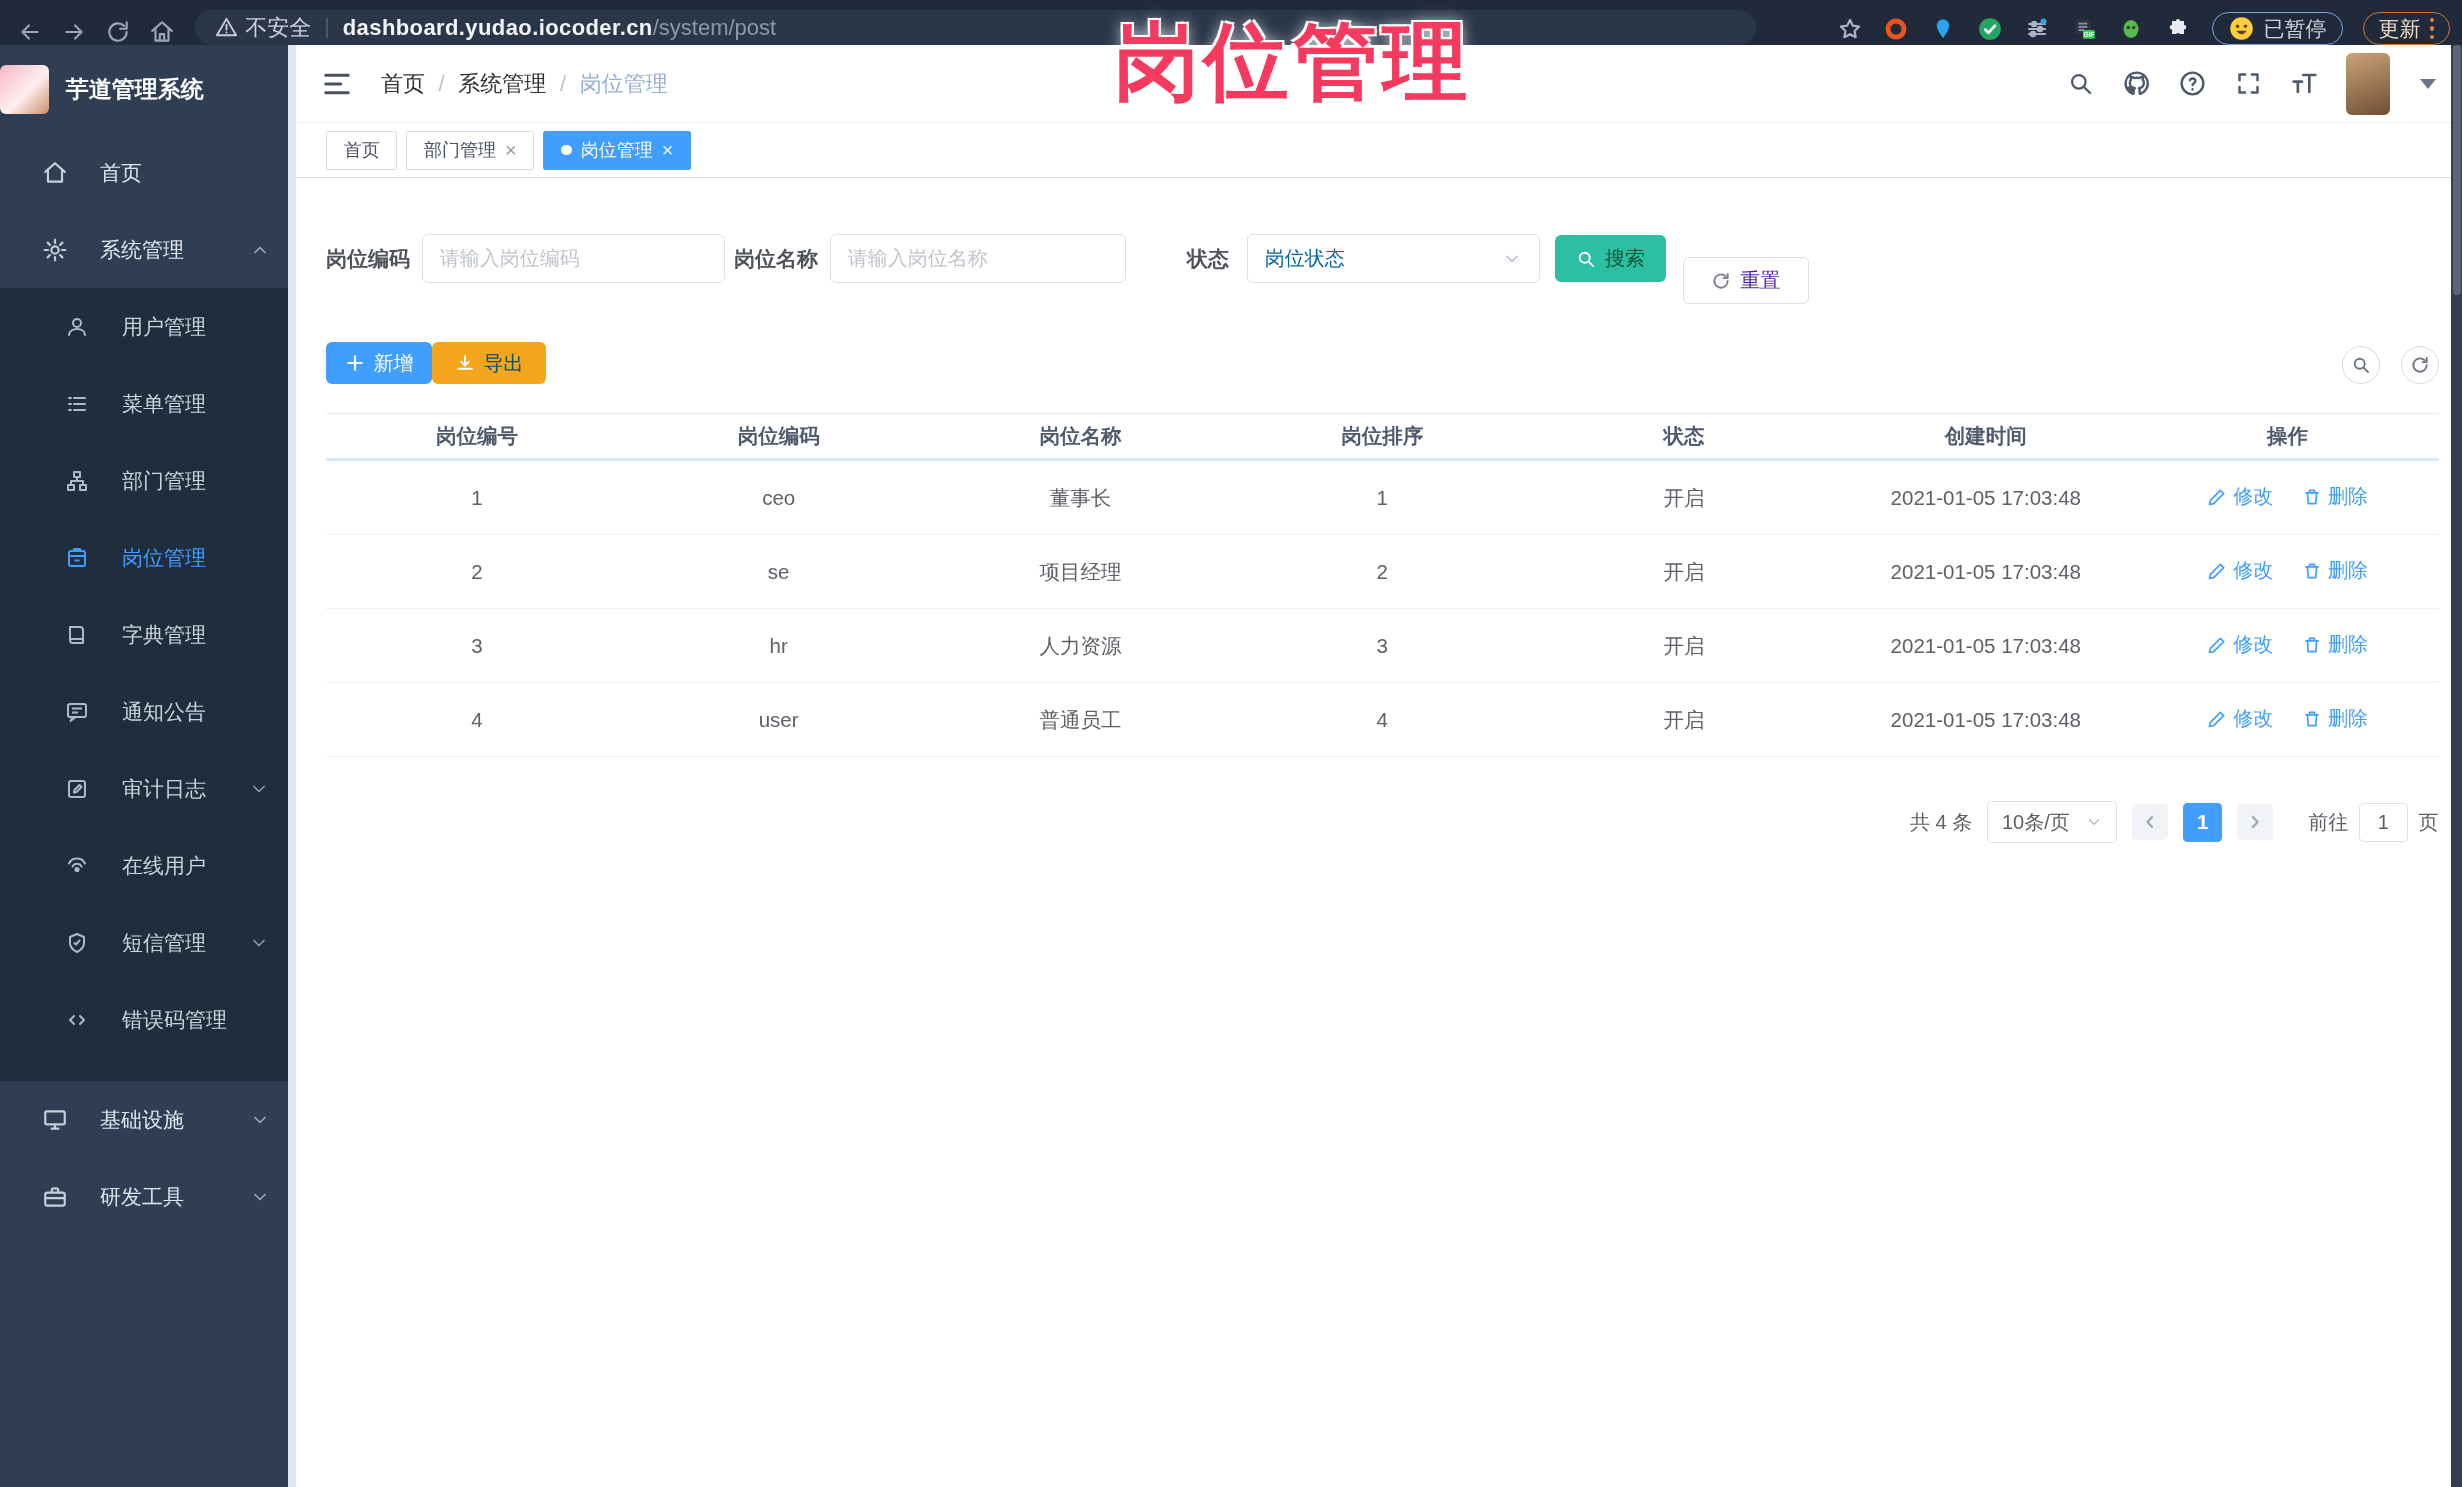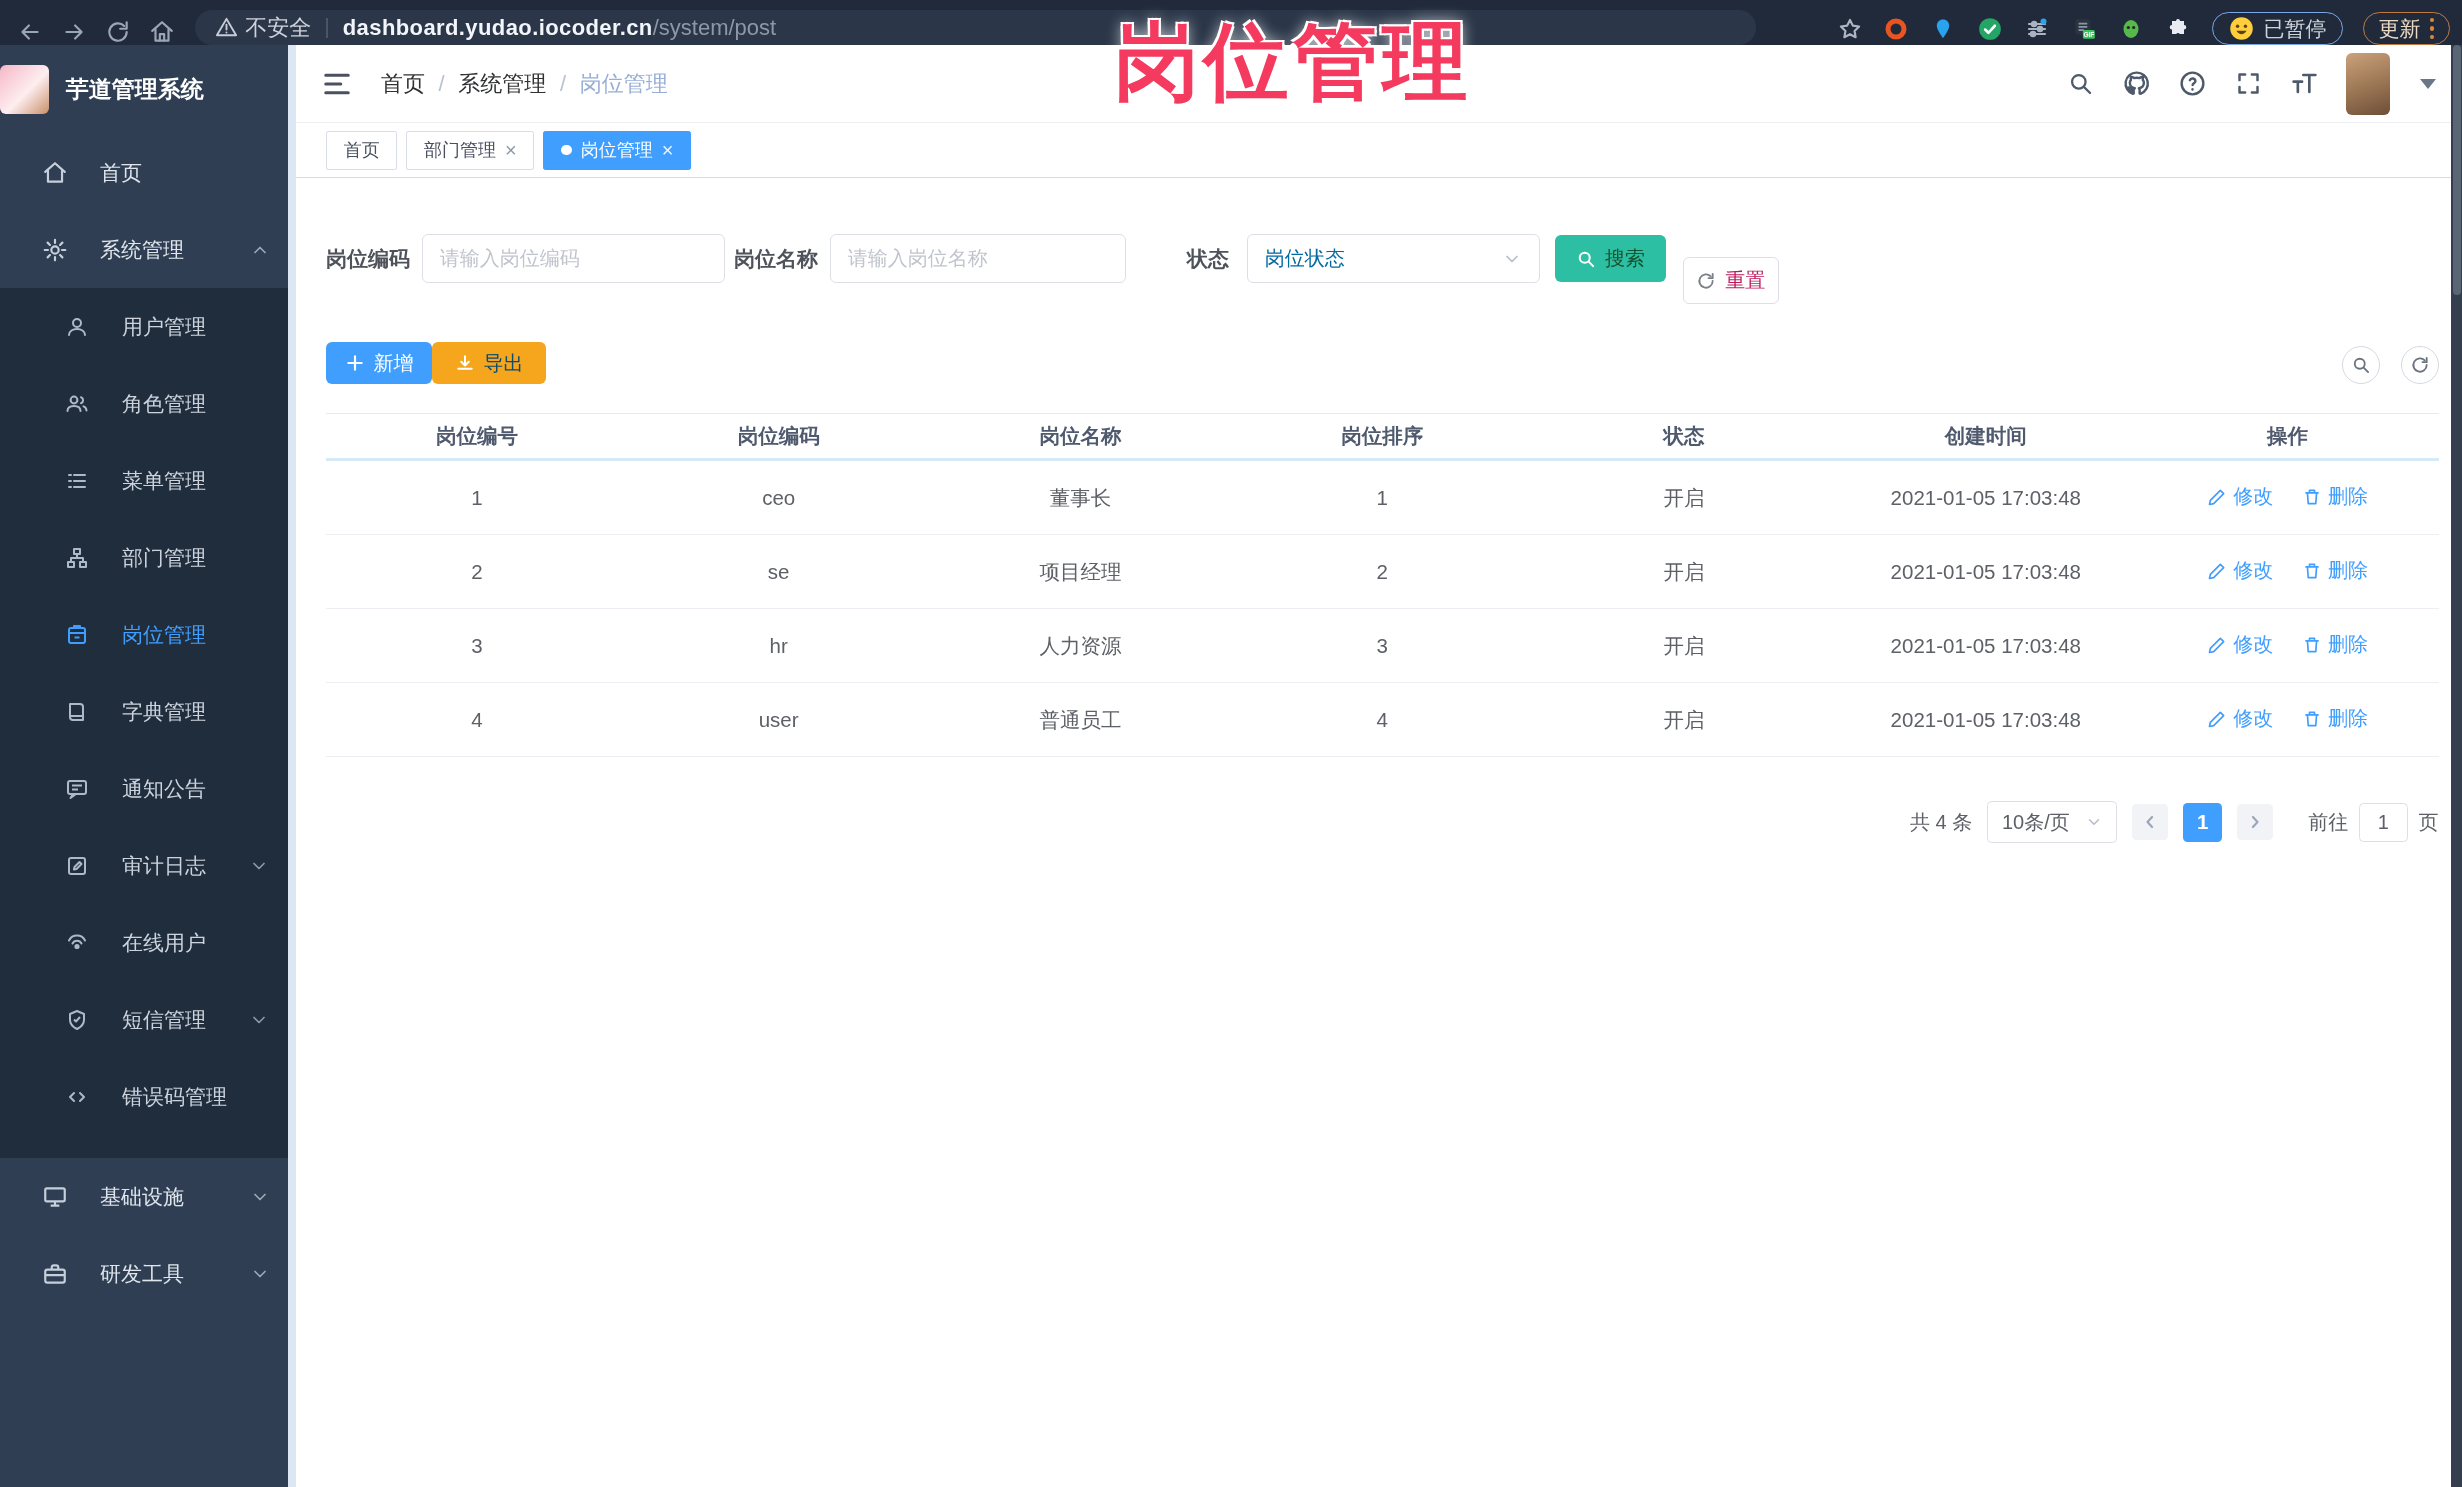--- a/index.html
+++ b/index.html
@@ -72,21 +72,21 @@
   .f-label { font-size:21px; font-weight:700; color:#4e535b; margin-right:12px; white-space:nowrap; }
   .f-input { height:49px; border:1.5px solid #dcdfe6; border-radius:6px; padding:0 16.7px; font-size:20px; color:#303133; outline:none; background:#fff; font-family:inherit; }
   .f-input::placeholder { color:#c0c4cc; }
   .inp-code { width:303px; margin-right:9px; }
   .inp-name { width:296px; }
   .lab-status { margin-left:61px; margin-right:18px; }
   .f-select { width:293px; height:49px; border:1.5px solid #dcdfe6; border-radius:6px; display:flex; align-items:center; padding:0 16.7px; font-size:20px; color:#0369a1; background:#fff; cursor:pointer; }
   .f-select .chev { margin-left:auto; color:#b4bccc; width:20px; height:20px; }
   .btn { height:47px; border:none; border-radius:6px; display:inline-flex; align-items:center; justify-content:center; gap:9px; font-size:20px; cursor:pointer; font-family:inherit; }
   .btn-search { margin-left:15px; width:111px; background:#2dbfa3; color:#14532d; }
-  .btn-reset { margin-left:16.7px; width:96px; background:#fff; border:1.5px solid #dcdfe6; color:#be185d;margin-top:44px; }
+  .btn-reset { margin-left:16.7px; width:126px; background:#fff; border:1.5px solid #dcdfe6; color:#4c1d95;margin-top:44px; }
 
   
   .toolbar { margin-top:38px; display:flex; align-items:flex-end; }
   .btn-add { width:106px; height:42px; background:#409eff; color:#fff; }
   .btn-export { width:114px; height:42px; background:#f5a61d; color:#0c4a6e; }
   .tool-right { margin-left:auto; display:flex; gap:21px; }
   .circle-btn { width:38px; height:38px; border-radius:50%; border:1.5px solid #d5d9e0; background:#fff; color:#6b7280; display:flex; align-items:center; justify-content:center; cursor:pointer; }
 
   
   .table { margin-top:29px; border-top:1.5px solid #e8eaee; }
@@ -269,31 +269,20 @@
 
       <div class="submenu">
         <div class="sub-item">
           <span class="micon">
             <svg width="24" height="24" viewBox="0 0 24 24" stroke="currentColor" fill="none" stroke-width="2" stroke-linecap="round">
                 <circle cx="12" cy="8" r="4"></circle>
                 <path d="M4 20c0-4 4-6 8-6s8 2 8 6"></path>
               </svg>
           </span>
           <span>用户管理</span>
-        </div>
-        <div class="sub-item">
-          <span class="micon">
-            <svg width="24" height="24" viewBox="0 0 24 24" stroke="currentColor" fill="none" stroke-width="2" stroke-linecap="round">
-                <circle cx="9" cy="8" r="3.4"></circle>
-                <path d="M2.5 19c0-3.4 3-5 6.5-5s6.5 1.6 6.5 5"></path>
-                <path d="M16 5.2a3.2 3.2 0 0 1 0 6"></path>
-                <path d="M18.5 14.4c2 .8 3 2.2 3 4.1"></path>
-              </svg>
-          </span>
-          <span>角色管理</span>
         </div>
         <div class="sub-item">
           <span class="micon">
             <svg width="24" height="24" viewBox="0 0 24 24" stroke="currentColor" fill="none" stroke-width="2" stroke-linecap="round">
                 <path d="M4 6h2M9 6h11M4 12h2M9 12h11M4 18h2M9 18h11"></path>
               </svg>
           </span>
           <span>菜单管理</span>
         </div>
         <div class="sub-item">

